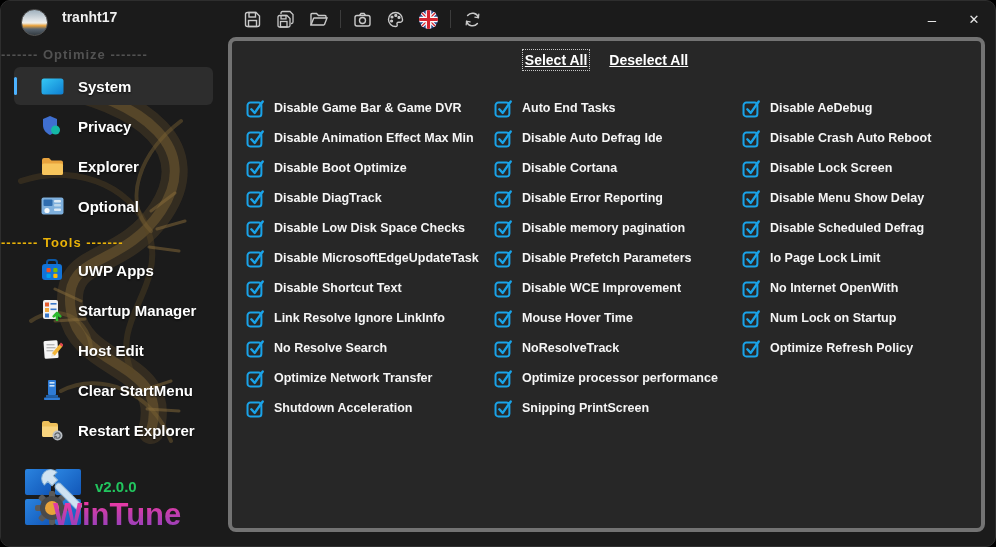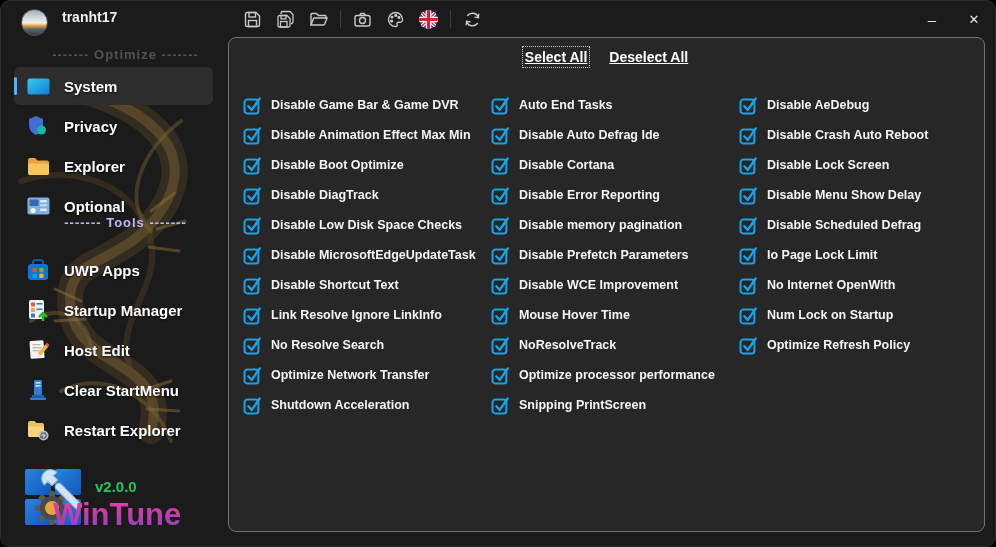--- a/index.html
+++ b/index.html
@@ -9,25 +9,25 @@
     border-radius:10px; overflow:hidden; border:1px solid #2e2e2e;
   }
   
   .sidebar { position:absolute; left:0; top:0; width:227px; height:100%; background:#1b1b1b; }
   .dragon { position:absolute; left:0; top:60px; width:227px; height:410px; opacity:.75; pointer-events:none; }
   .user-row { position:absolute; left:20px; top:8px; display:flex; align-items:flex-start; gap:14px; z-index:3; }
   .avatar { width:27px; height:27px; border-radius:50%;
     background:linear-gradient(180deg,#9fb0bd 0%,#dfe3e6 40%,#f0efe9 52%,#e8a13a 63%,#5a6570 76%,#343c42 100%);
     border:1px solid #555; }
   .user-name { color:#f0f0f0; font-size:14px; font-weight:bold; }
-  .side-sep { position:absolute; width:100%; text-align:center; font-size:13px; font-weight:bold; letter-spacing:1px; z-index:2;margin-left:11px; }
+  .side-sep { position:absolute; width:100%; font-size:13px; font-weight:bold; letter-spacing:1px; z-index:2; }
   .sep-optimize { top:46px; color:#525252; }
-  .sep-tools { top:214px; color:#c4b5fd; }
+  .sep-tools { top:234px; color:#eab308; }
   .nav-item { position:absolute; left:13px; width:199px; height:38px; display:flex; align-items:center;
-    gap:13px; padding-left:11px; border-radius:6px; cursor:pointer; z-index:3; color:#fff; }
+    gap:13px; padding-left:25px; border-radius:6px; cursor:pointer; z-index:3; color:#fff; }
   .nav-item .nav-label { font-size:15px; font-weight:600; text-shadow:0 1px 2px rgba(0,0,0,.8); }
   .nav-item.active { background:#2d2d2d; }
   .nav-item.active::before { content:""; position:absolute; left:0; top:10px; width:3px; height:18px;
     border-radius:2px; background:#4cb2ff; }
   .nav-icon { width:26px; height:26px; display:flex; align-items:center; justify-content:center; flex:0 0 26px; }
   
   .brand-logo { position:absolute; left:20px; top:460px; z-index:3; }
   .version { position:absolute; left:94px; top:477px; color:#22c55e; font-size:15px; font-weight:bold; z-index:4; }
   .brand-name { position:absolute; left:52px; top:496px; z-index:4;
     font-size:31px; font-weight:bold; letter-spacing:0px;
@@ -42,21 +42,21 @@
   .titlebar { position:absolute; left:227px; top:0; right:0; height:36px; display:flex; align-items:center; padding-left:8px; }
   .tb-btn { width:33px; height:30px; display:flex; align-items:center; justify-content:center; border-radius:4px; cursor:pointer; }
   .tb-sep { width:1px; height:18px; background:#3c3c3c; margin:0 5px; }
   .tb-spacer { flex:1; }
   .win-btn { width:42px; height:30px; display:flex; align-items:center; justify-content:center;
     color:#e6e6e6; cursor:pointer; }
   .win-btn.min { font-size:15px; }
   .win-btn.close { font-size:13px; }
   
   .main-panel { position:absolute; left:227px; top:36px; width:757px; height:495px;
-    background:#272727; border:1px solid #737373; border-radius:8px; }
+    background:#272727; border:4px solid #737373; border-radius:8px; }
   .panel-header { position:absolute; top:11px; left:0; width:100%; display:flex; justify-content:center; gap:22px; }
   .hdr-link { color:#fff; font-size:14px; font-weight:bold; text-decoration:underline; cursor:pointer; }
   .hdr-link.focused { outline:1px dotted #c8c8c8; outline-offset:2px; }
   .check-col { position:absolute; top:52px; width:245px; display:flex; flex-direction:column; }
   .col-0 { left:14px; } .col-1 { left:262px; } .col-2 { left:510px; }
   .check-row { height:30px; display:flex; align-items:center; gap:9px; cursor:pointer; }
   .cbx { width:19px; height:19px; flex:0 0 19px; display:flex; align-items:flex-end; }
   .cbx-label { color:#f5f5f5; font-size:12.5px; font-weight:600; white-space:nowrap; }
 </style>
 </head>

